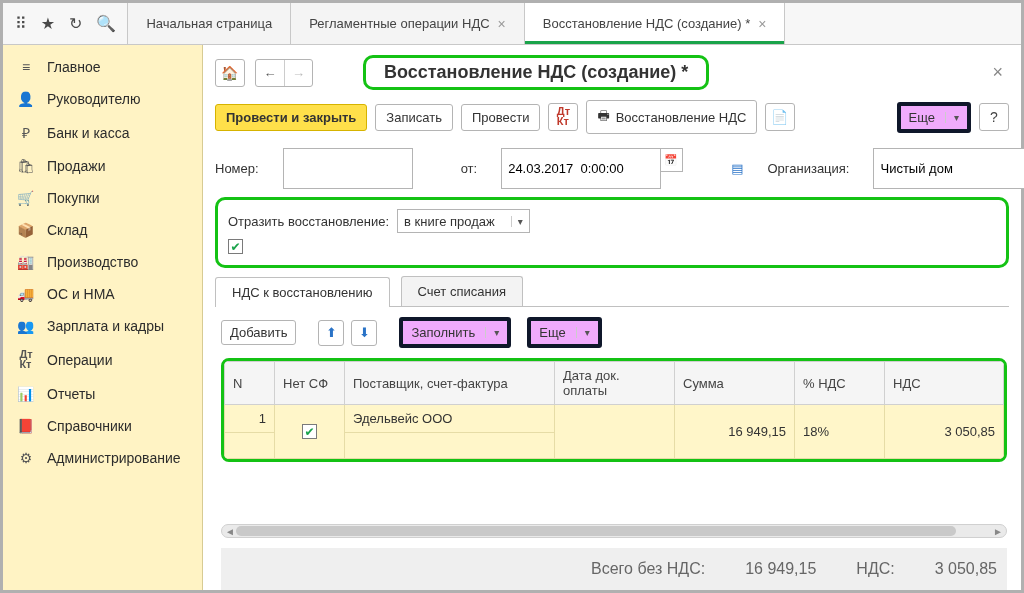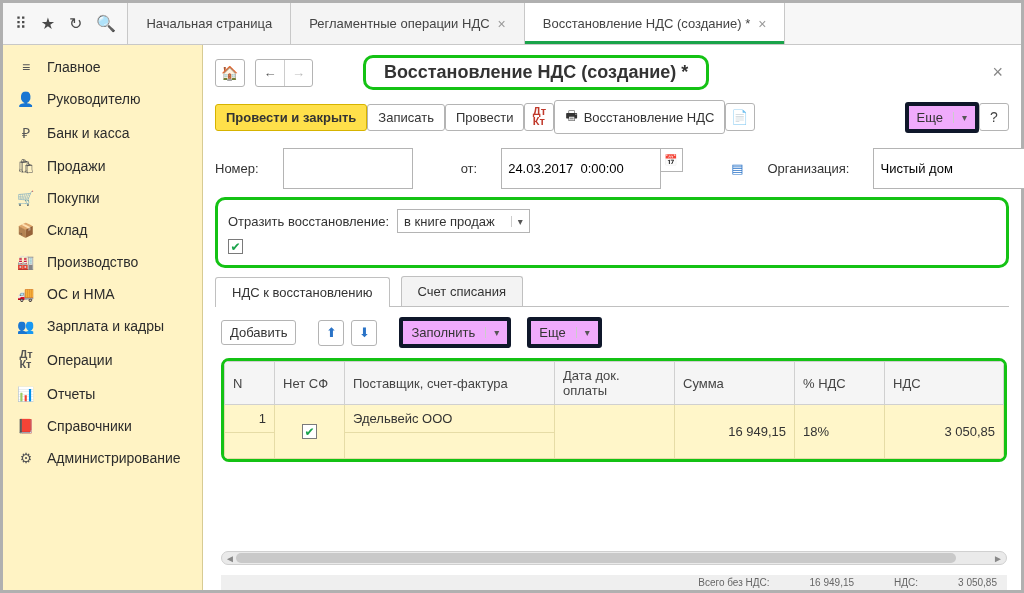--- a/index.html
+++ b/index.html
@@ -28,21 +28,21 @@
   .btn { border:1px solid #b4b4b4; background:#fff; border-radius:3px; padding:5px 10px; font-size:13px; color:#333; cursor:pointer; display:inline-flex; align-items:center; gap:6px; }
   .btn.small { padding:4px 8px; }
   .btn.yellow { background:#ffe04a; border-color:#d6b300; font-weight:bold; }
   .iconbtn { border:1px solid #b4b4b4; background:#fff; border-radius:3px; width:30px; height:28px; display:inline-flex; align-items:center; justify-content:center; cursor:pointer; font-size:14px; color:#444; }
   .navgrp { display:inline-flex; border:1px solid #b4b4b4; border-radius:3px; overflow:hidden; height:28px; }
   .navgrp div { width:28px; display:flex; align-items:center; justify-content:center; color:#555; }
   .navgrp div + div { border-left:1px solid #ccc; }
   .page-title { font-size:18px; font-weight:600; color:#333; border:3px solid #14c214; border-radius:10px; padding:4px 18px; }
   .close-x { margin-left:auto; font-size:18px; color:#888; cursor:pointer; padding:0 6px; }
 
-  .toolbar { display:flex; align-items:center; padding:4px 12px 10px 12px; }
+  .toolbar { display:flex; align-items:center; gap:8px; padding:4px 12px 10px 12px; }
   .toolbar .spacer { flex:1; }
 
   .field-row { display:flex; align-items:center; gap:24px; padding:4px 12px; }
   .label { color:#333; }
   .input { border:1px solid #b4b4b4; background:#fff; height:41px; padding:0 6px; font-size:13px; }
   .input.num { width:130px; }
   .input.date { width:160px; }
   .input.org { width:160px; }
   .picker { display:inline-flex; }
   .picker .pbtn { width:22px; height:24px; border:1px solid #b4b4b4; border-left:none; display:flex; align-items:center; justify-content:center; font-size:11px; color:#555; background:#fff; cursor:pointer; }
@@ -73,21 +73,21 @@
   table.grid td.num { text-align:right; }
   .row-check { width:15px; height:15px; border:1px solid #7a7a7a; display:inline-flex; align-items:center; justify-content:center; color:#1aa34a; font-size:12px; background:#fff; margin:auto;}
   .second-row td { height:22px; }
 
   .scroll-area { padding:4px 14px 0 18px; }
   .hscroll { height:14px; background:#eaeaea; border:1px solid #d0d0d0; border-radius:7px; position:relative; margin-top:6px; }
   .hscroll .thumb { position:absolute; left:14px; top:1px; height:10px; width:720px; background:#c9c9c9; border-radius:6px; }
   .hscroll .ar { position:absolute; top:0; width:12px; height:12px; font-size:10px; color:#888; display:flex; align-items:center; justify-content:center;}
   .hscroll .ar.l { left:2px; } .hscroll .ar.r { right:2px; }
 
-  .totals { margin:10px 14px 0 18px; background:#efefef; color:#666; display:flex; padding:2px 10px; font-size:10px; gap:40px; }
+  .totals { margin:10px 14px 0 18px; background:#efefef; color:#666; display:flex; padding:12px 10px; font-size:16px; gap:40px; }
   .totals .tcell { }
 
   
   .dk-icon { font-size:11px; font-weight:bold; color:#c0392b; line-height:0.9; }
 </style>
 </head>
 <body>
 
 <div class="app">
 

